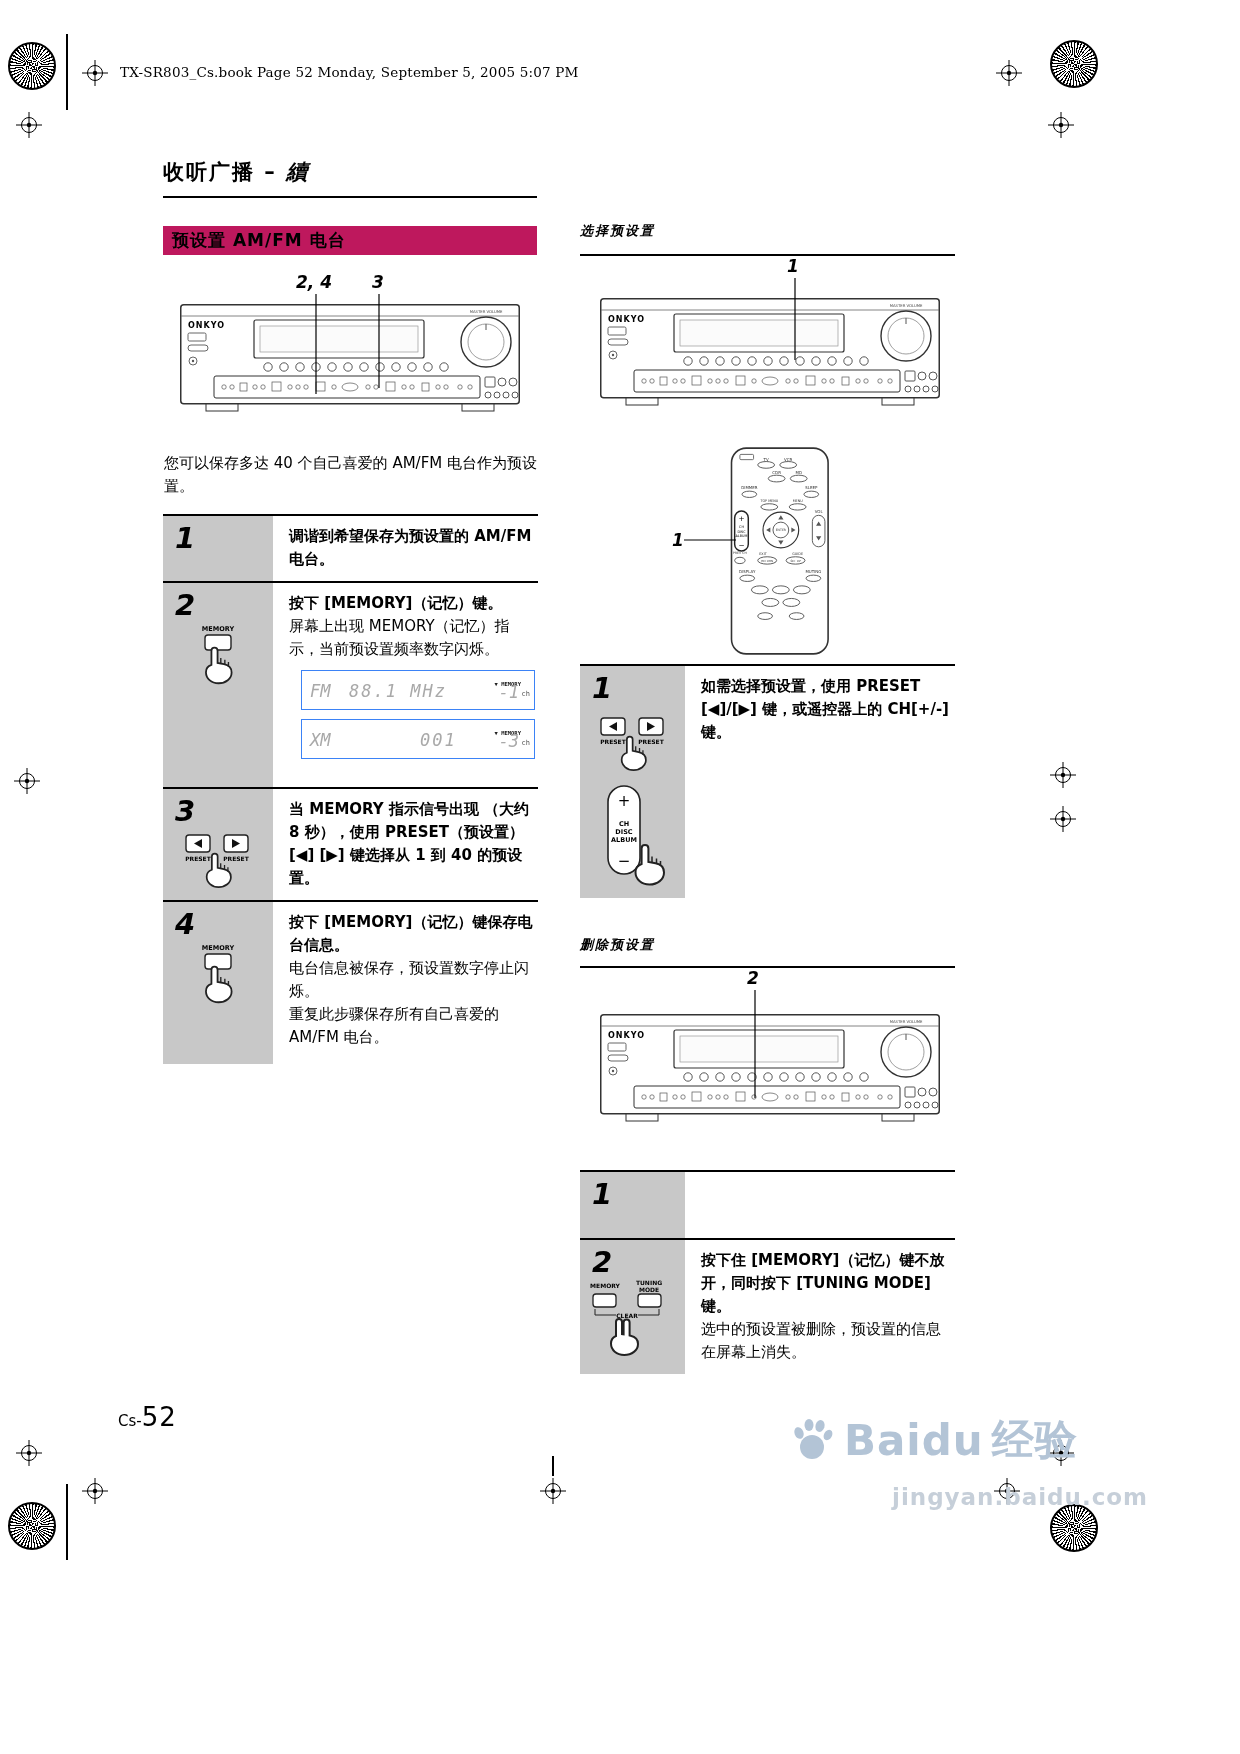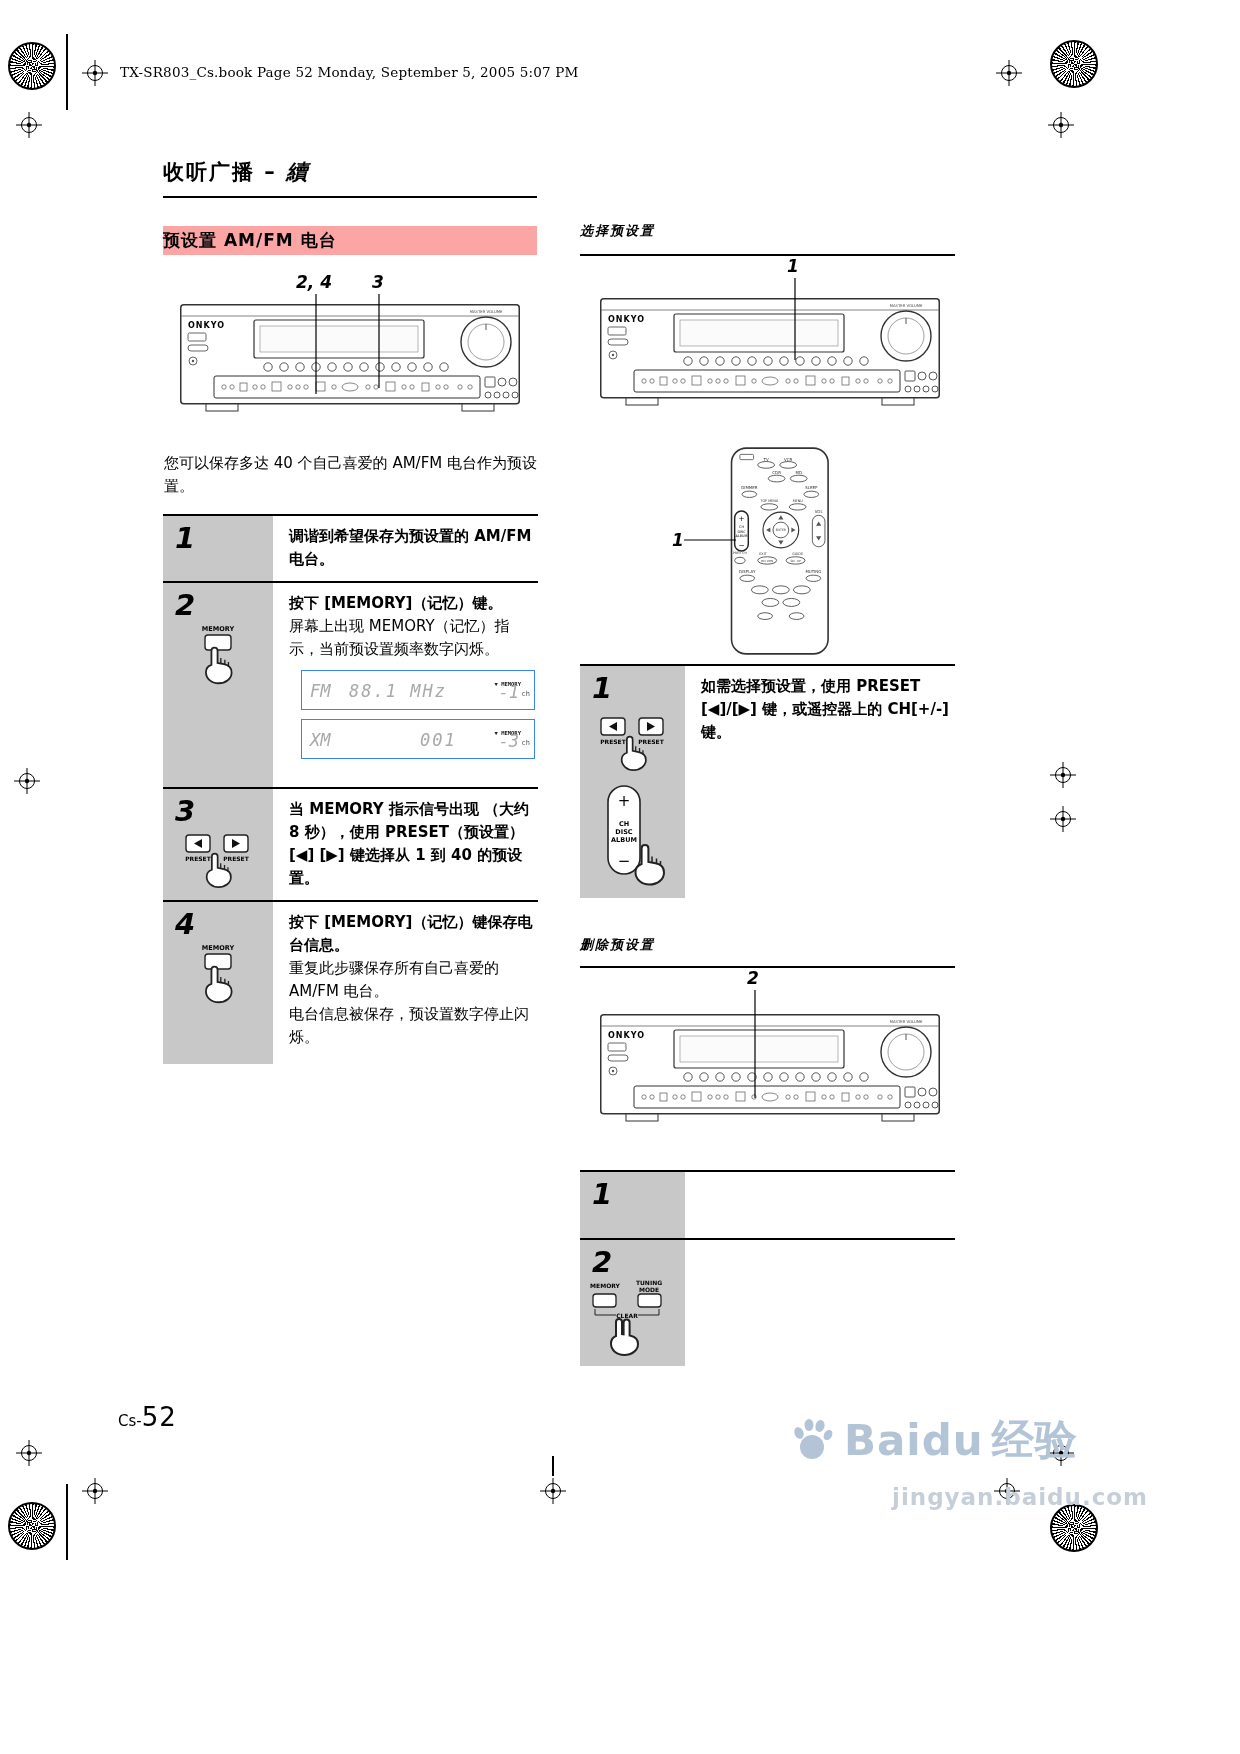--- a/index.html
+++ b/index.html
@@ -9,21 +9,21 @@
   svg{font-family:"DejaVu Sans",sans-serif;}
   
   .star{width:48px;height:48px;border-radius:50%;border:2.5px solid #000;box-sizing:border-box;
         background:repeating-conic-gradient(#000 0deg 4deg,#fff 4deg 9deg);}
   .vline{width:1.5px;background:#000;}
   
   .header-line{font-family:"DejaVu Serif",serif;font-size:13.5px;letter-spacing:0.2px;}
   .page-title{font-size:21px;font-weight:bold;letter-spacing:2px;}
   .ital{font-style:italic;}
   .rule{background:#000;}
-  .banner{background:#fca5a5;font-weight:bold;font-size:17px;line-height:29px;padding-left:0;letter-spacing:1px;box-sizing:border-box;}
+  .banner{background:#be185d;font-weight:bold;font-size:17px;line-height:29px;padding-left:9px;letter-spacing:1px;box-sizing:border-box;}
   .sec-head{font-size:13px;font-weight:bold;font-style:italic;letter-spacing:2px;}
   
   .steps{box-sizing:border-box;}
   .step{display:flex;border-top:2px solid #000;box-sizing:border-box;}
   .cell-num{width:110px;flex:none;background:#c8c8c8;display:flex;flex-direction:column;align-items:center;box-sizing:border-box;padding:4px 0 6px 0;}
   .steps-r .cell-num{width:105px;}
   .num{font-style:italic;font-weight:bold;font-size:29px;line-height:32px;align-self:flex-start;margin:2px 0 0 12px;}
   .cell-text{flex:1;padding:9px 4px 10px 16px;font-size:15px;line-height:23px;box-sizing:border-box;}
   .cell-text p{margin:0;}
   .b{font-weight:bold;}
@@ -313,22 +313,22 @@
     </div>
     <div class="step" style="min-height:164px">
       <div class="cell-num">
         <div class="num">4</div>
         <svg class="icon-svg" width="64" height="64" viewBox="0 0 64 64" style="margin-top:2px">
             <use href="#membtn"></use>
           </svg>
       </div>
       <div class="cell-text">
         <p class="b">按下 [MEMORY]（记忆）键保存电台信息。</p>
+        <p>电台信息被保存，预设置数字停止闪烁。</p>
         <p>重复此步骤保存所有自己喜爱的 AM/FM 电台。</p>
-        <p>电台信息被保存，预设置数字停止闪烁。</p>
       </div>
     </div>
   </div>
 
   <div class="abs sec-head" style="left:580px;top:222px">选择预设置</div>
   <div class="abs rule" style="left:580px;top:254px;width:375px;height:2px"></div>
 
   <svg class="abs" style="left:588px;top:256px" width="366" height="168" viewBox="0 0 366 168">
     <text x="205" y="16" font-size="17" font-style="italic" font-weight="bold" text-anchor="middle">1</text>
     <use href="#receiver" transform="translate(12,42)"></use>
@@ -386,20 +386,24 @@
           <text x="22" y="10" font-size="6" font-weight="bold" text-anchor="middle">MEMORY</text>
           <text x="66" y="6.5" font-size="6" font-weight="bold" text-anchor="middle">TUNING</text>
           <text x="66" y="13.5" font-size="6" font-weight="bold" text-anchor="middle">MODE</text>
           <rect x="10" y="16" width="23" height="13" rx="3" fill="#fff" stroke="#222" stroke-width="1.3"></rect>
           <rect x="55" y="16" width="23" height="13" rx="3" fill="#fff" stroke="#222" stroke-width="1.3"></rect>
           <path d="M12 31 L12 37 L33 37 M55 37 L76 37 L76 31" fill="none" stroke="#222" stroke-width="1"></path>
           <text x="44" y="39.5" font-size="6" font-weight="bold" text-anchor="middle">CLEAR</text>
           <use href="#hand2" transform="translate(24,38) scale(1.0)"></use>
         </svg>
       </div>
+      <div class="cell-text">
+        <p class="b">按下住 [MEMORY]（记忆）键不放开，同时按下 [TUNING MODE] 键。</p>
+        <p>选中的预设置被删除，预设置的信息在屏幕上消失。</p>
+      </div>
     </div>
   </div>
 
   <div class="abs footer" style="left:118px;top:1402px">
     <span>Cs-</span><span class="big">52</span>
   </div>
 
   <div class="abs wm" style="left:790px;top:1412px">
     <svg width="46" height="46" viewBox="0 0 46 46">
       <g fill="#b3c4d6">

